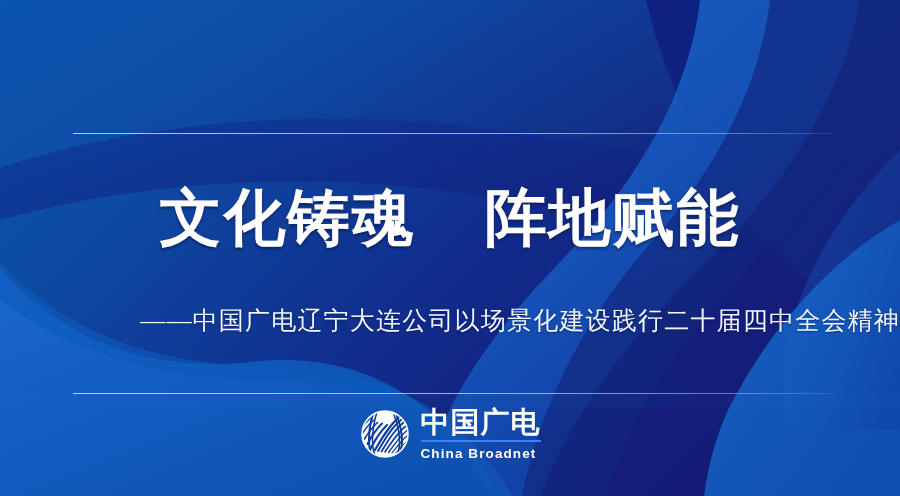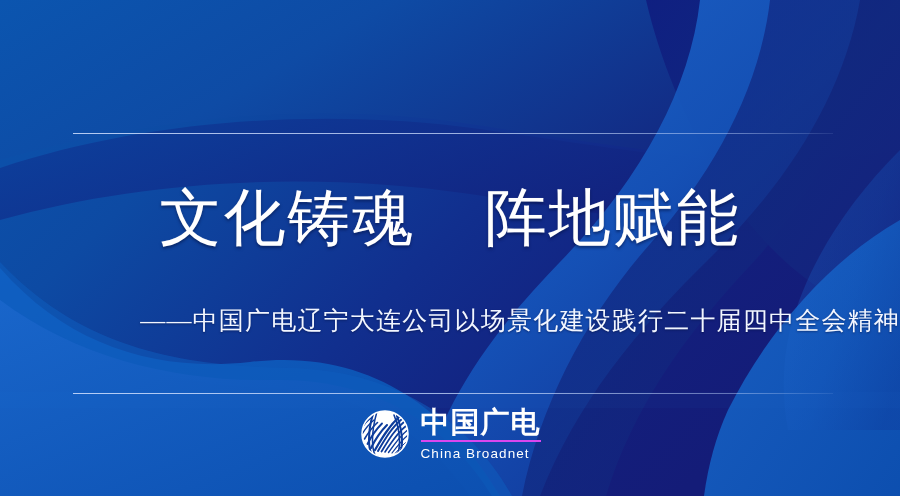--- a/index.html
+++ b/index.html
@@ -52,21 +52,21 @@
 
   
   .headline {
     position: absolute;
     top: 186px;
     left: 0;
     width: 900px;
     text-align: center;
     color: #ffffff;
     font-family: "Liberation Serif", "DejaVu Serif", serif;
-    font-weight: 400;
+    font-weight: 700;
     font-size: 62px;
     line-height: 1.05;
     letter-spacing: 2px;
     white-space: nowrap;
     text-shadow:
         0 2px 3px rgba(2,14,60,0.55),
         0 0 1px rgba(255,255,255,0.35);
   }
   .headline .gap {
     display: inline-block;
@@ -114,25 +114,25 @@
     justify-content: center;
   }
   .logo-cn {
     font-family: "Liberation Sans", "DejaVu Sans", sans-serif;
     font-weight: 700;
     font-size: 29px;
     line-height: 1;
     letter-spacing: 1px;
     color: #ffffff;
     padding-bottom: 3px;
-    border-bottom: 2px solid #d946ef;
+    border-bottom: 2px solid #3b82f6;
   }
   .logo-en {
     font-family: "Liberation Sans", "DejaVu Sans", sans-serif;
-    font-weight: 400;
+    font-weight: 700;
     font-size: 13.5px;
     line-height: 1;
     letter-spacing: 1.1px;
     color: #ffffff;
     margin-top: 5px;
   }
 </style>
 </head>
 <body>
 

